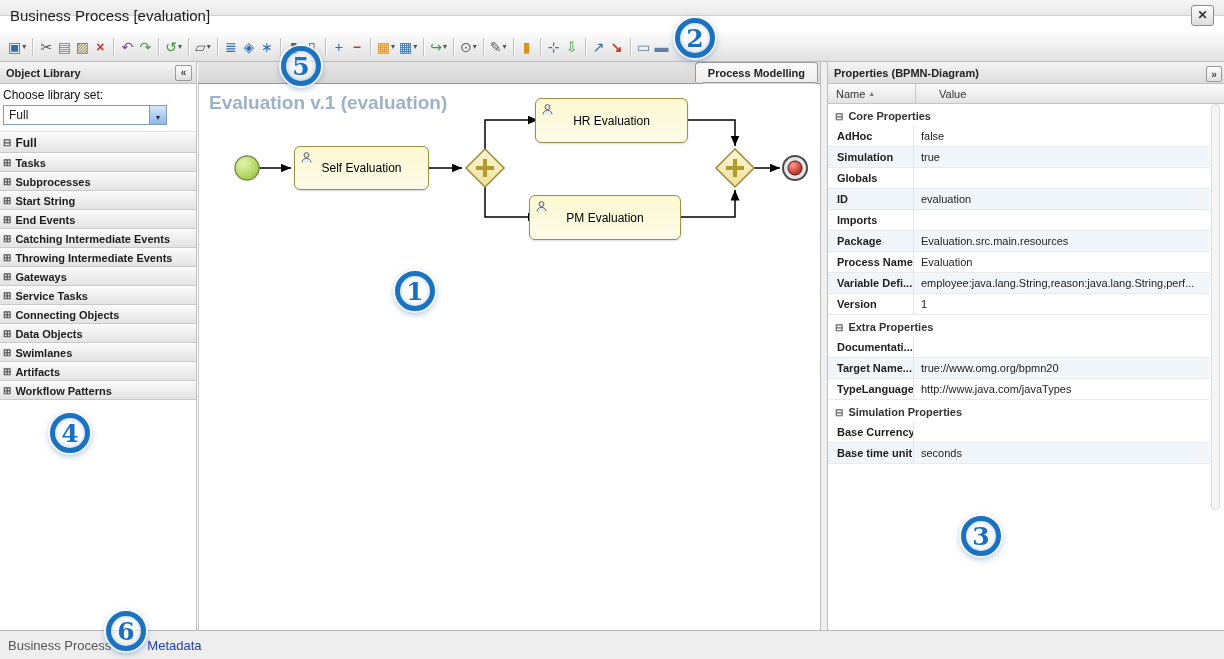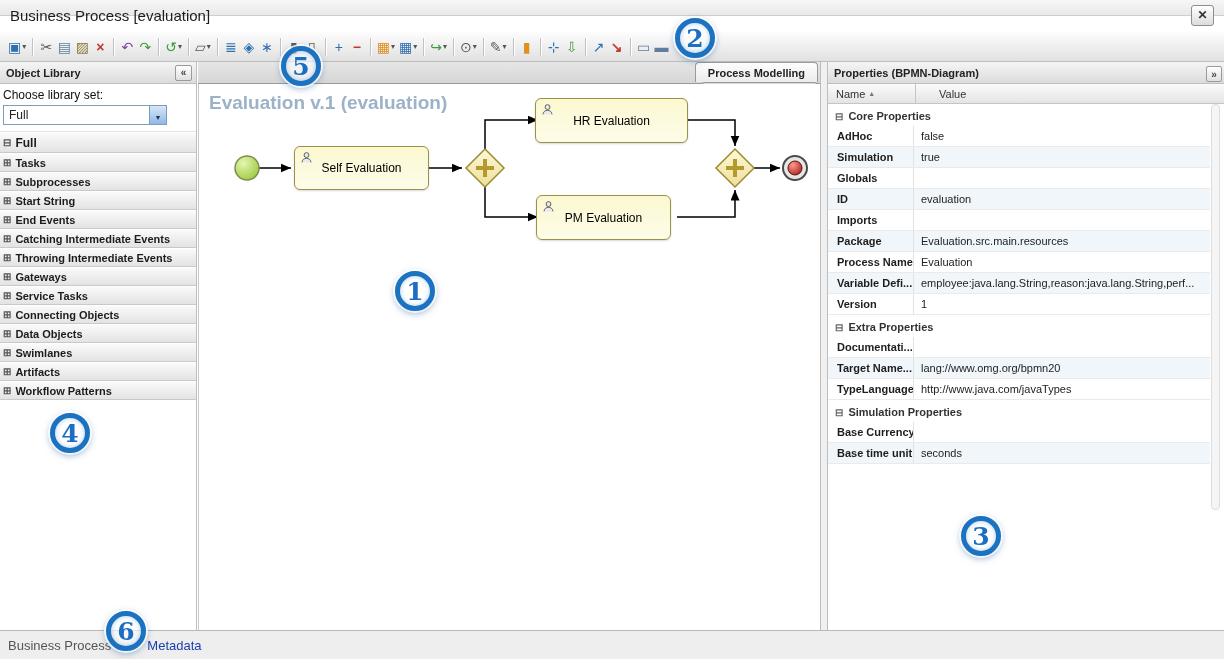--- a/index.html
+++ b/index.html
@@ -290,21 +290,21 @@
     </div>
     <div class="task" style="left:336px;top:14px;width:153px;height:45px">
       <span class="task-ico">
         <svg width="13" height="13" viewBox="0 0 16 16">
             <circle cx="8" cy="5" r="3" fill="#e8e8f0" stroke="#444"></circle>
             <path d="M2.5 14c0-3 2.5-5 5.5-5s5.5 2 5.5 5" fill="#e8e8f0" stroke="#444"></path>
           </svg>
       </span>
       <span>HR Evaluation</span>
     </div>
-    <div class="task" style="left:337px;top:111px;width:135px;height:45px">
+    <div class="task" style="left:330px;top:111px;width:152px;height:45px">
       <span class="task-ico">
         <svg width="13" height="13" viewBox="0 0 16 16">
             <circle cx="8" cy="5" r="3" fill="#e8e8f0" stroke="#444"></circle>
             <path d="M2.5 14c0-3 2.5-5 5.5-5s5.5 2 5.5 5" fill="#e8e8f0" stroke="#444"></path>
           </svg>
       </span>
       <span>PM Evaluation</span>
     </div>
   </div>
 </div>
@@ -371,21 +371,21 @@
       <span class="sec-ico">⊟</span>
       <span>Extra Properties</span>
     </div>
     <div>
       <div class="prow">
         <div class="pname">Documentati...</div>
         <div class="pval"></div>
       </div>
       <div class="prow">
         <div class="pname">Target Name...</div>
-        <div class="pval">lang://www.omg.org/bpmn20</div>
+        <div class="pval">true://www.omg.org/bpmn20</div>
       </div>
       <div class="prow">
         <div class="pname">TypeLanguage</div>
         <div class="pval">http://www.java.com/javaTypes</div>
       </div>
     </div>
 
     <div class="sec-h">
       <span class="sec-ico">⊟</span>
       <span>Simulation Properties</span>

